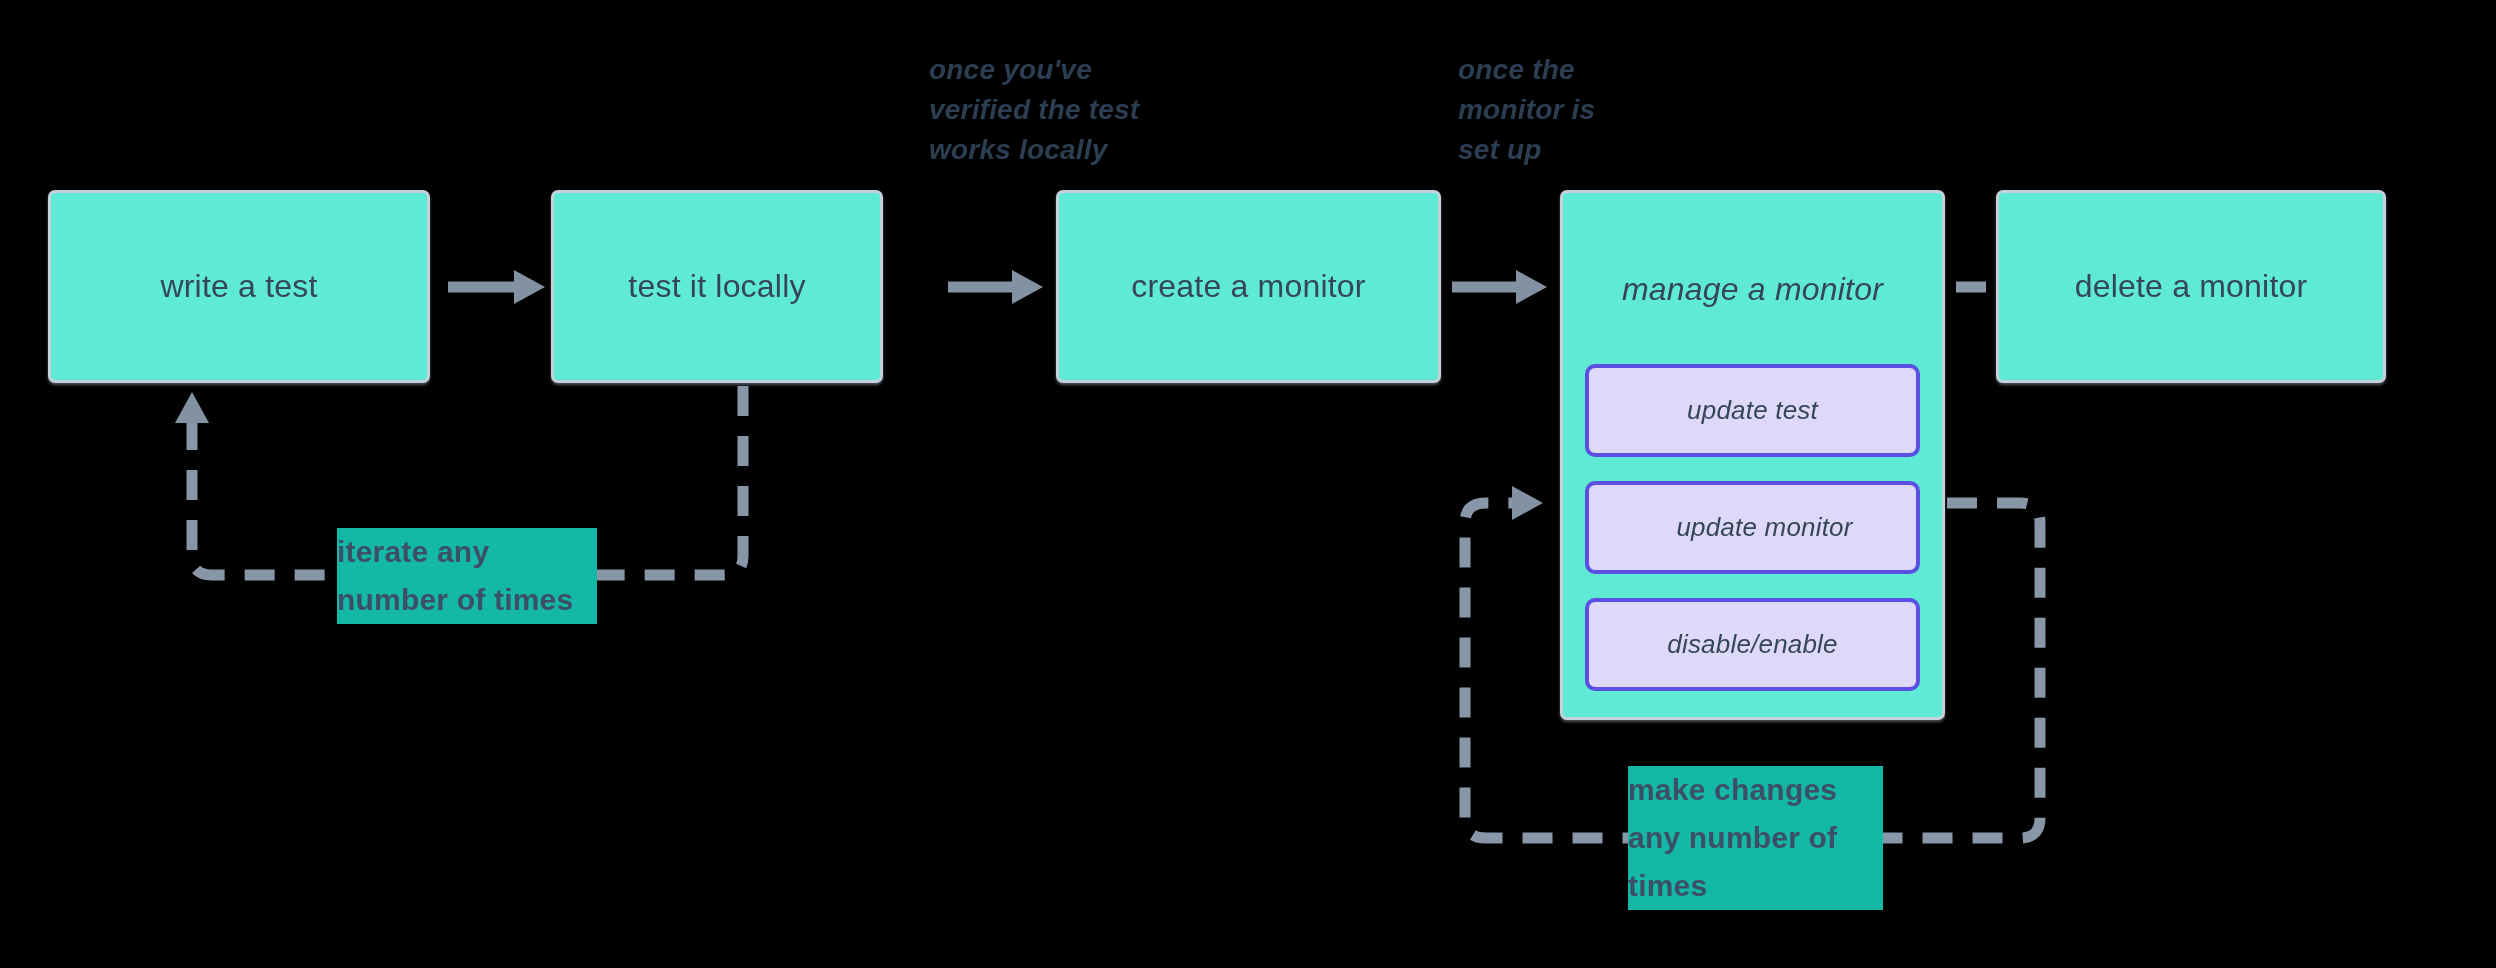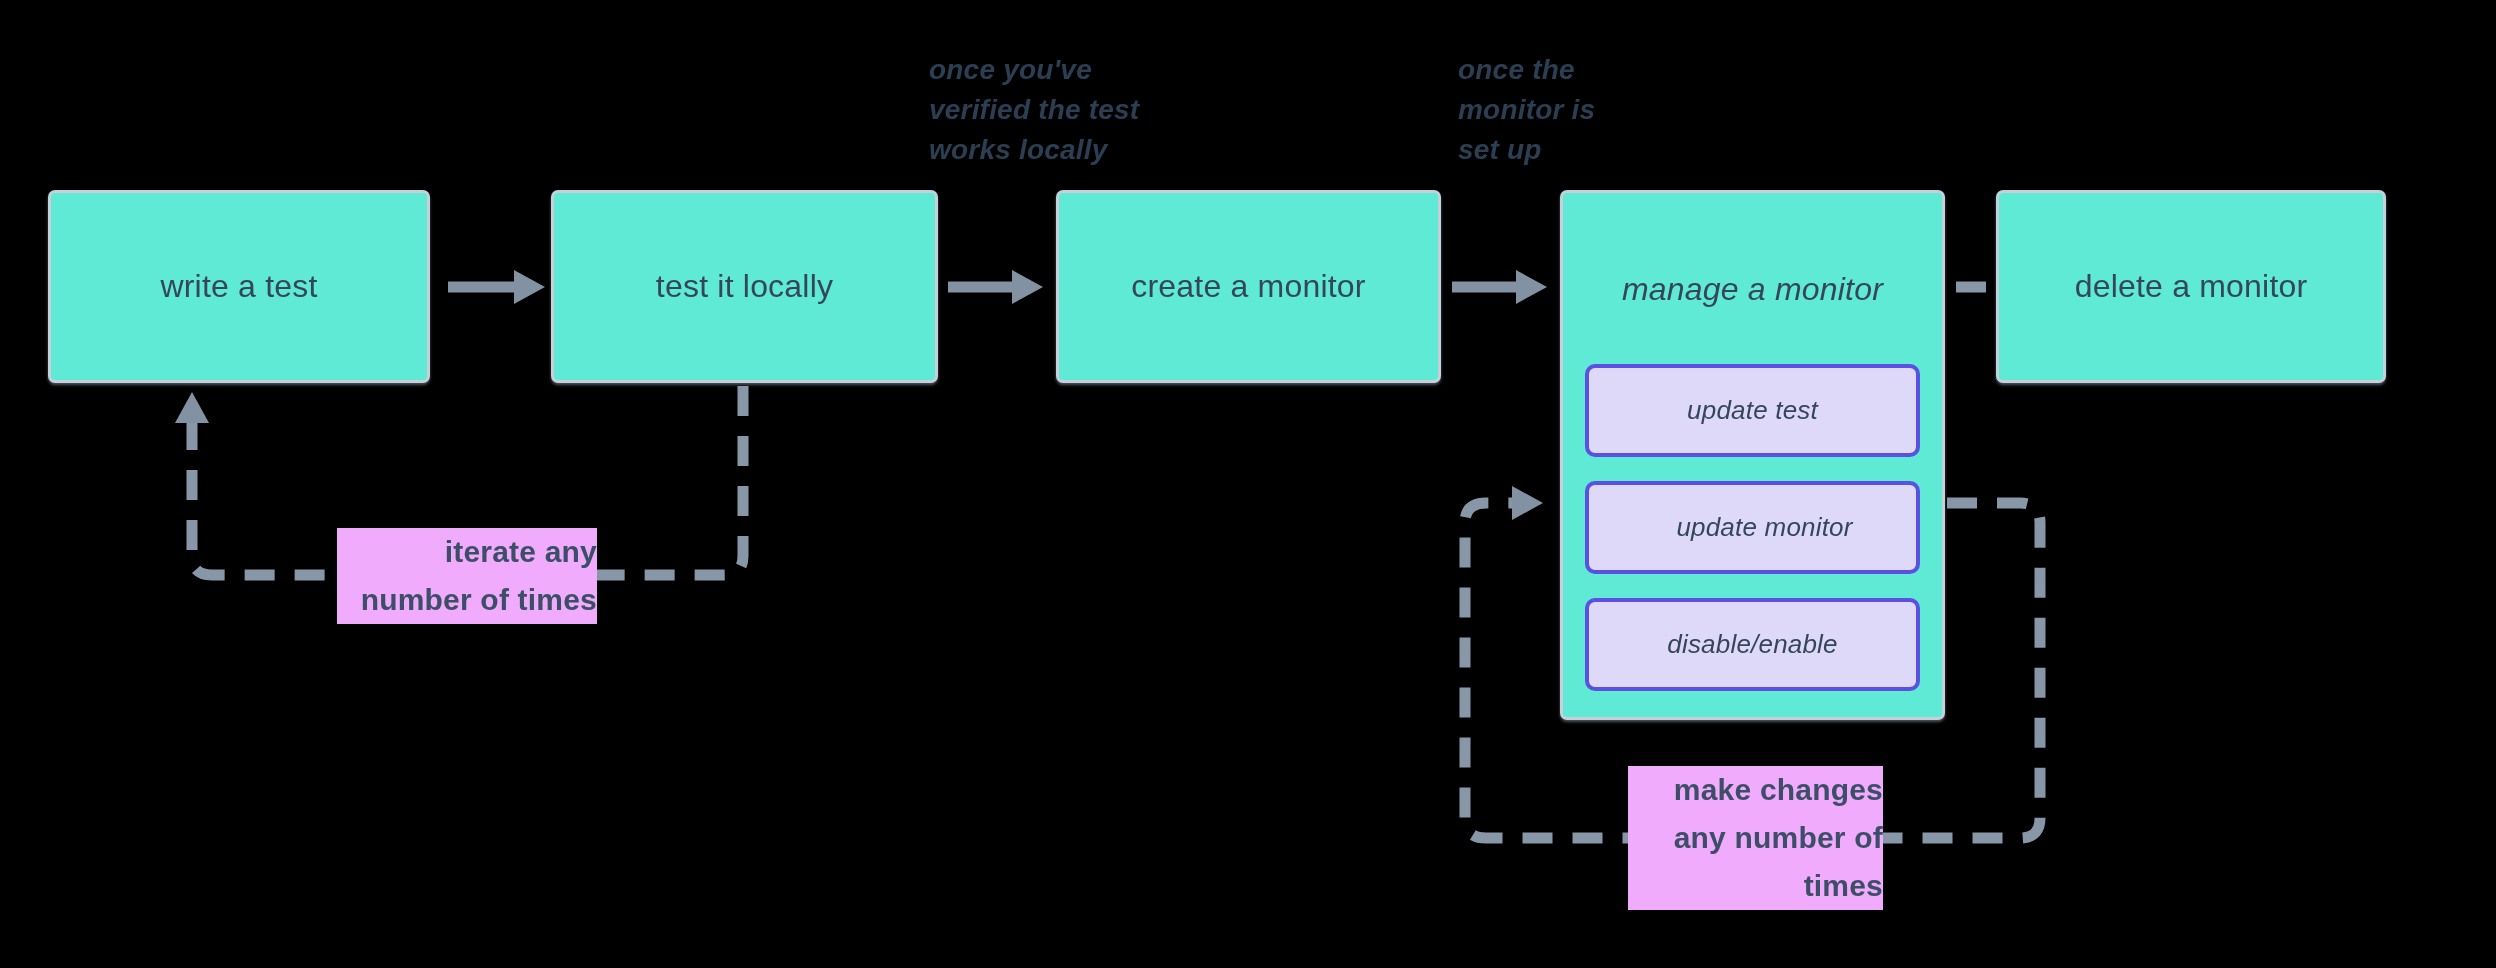--- a/index.html
+++ b/index.html
@@ -96,26 +96,26 @@
     font-style: italic;
     font-weight: 600;
     line-height: 40px;
     letter-spacing: 0.2px;
     margin-left: 16px;
   }
   .annotation span { display: block; }
   .loop-label {
     position: absolute;
     z-index: 3;
-    background: #f0abfc;
+    background: #14b8a6;
     color: #3d4f66;
     font-size: 30px;
     font-weight: 700;
     line-height: 48px;
-    text-align: right;
+    text-align: left;
     letter-spacing: 0.2px;
   }
   .loop-label span { display: block; }
 </style>
 </head>
 <body>
 
 <div class="canvas">
 
   <svg class="connectors" viewBox="0 0 2496 968">
@@ -148,21 +148,21 @@
     <g>
       <path class="dashed-line" d="M1947,503 L2020,503 Q2040,503 2040,523 L2040,818 Q2040,838 2020,838 L1486,838 Q1465,838 1465,818 L1465,523 Q1465,503 1486,503 L1514,503"></path>
       <path class="arrow-head" d="M1512,486 L1512,520 L1543,503 Z"></path>
     </g>
   </svg>
 
   <div class="box" style="left:48px; top:190px; width:382px; height:193px;">
     <span class="box-label">write a test</span>
   </div>
 
-  <div class="box" style="left:551px; top:190px; width:387px; height:193px;">
+  <div class="box" style="left:551px; top:190px; width:332px; height:193px;">
     <span class="box-label">test it locally</span>
   </div>
 
   <div class="box" style="left:1056px; top:190px; width:385px; height:193px;">
     <span class="box-label">create a monitor</span>
   </div>
 
   <div class="box manage-box" style="left:1560px; top:190px; width:385px; height:530px;">
     <div class="manage-title">
       <span class="box-label">manage a monitor</span>

